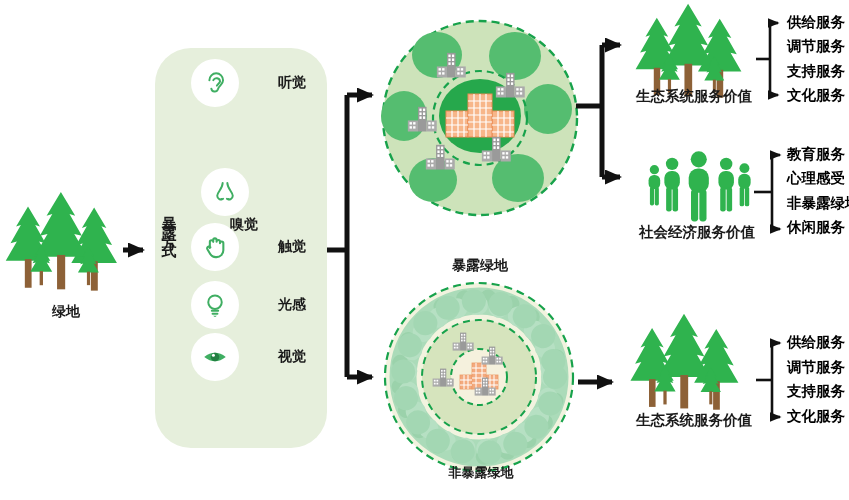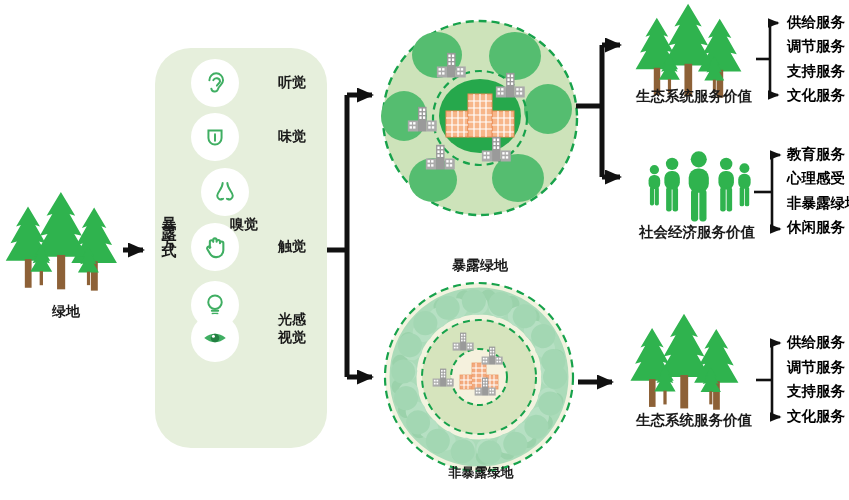--- a/index.html
+++ b/index.html
@@ -97,29 +97,20 @@
   <div class="method-row" style="top:59px;">
     <span class="icon-circle">
       <svg width="30" height="30" viewBox="0 0 32 32" fill="none" stroke="#3fae62" stroke-width="2.1" stroke-linecap="round">
         <path d="M10 13 a7.3 7.3 0 0 1 14.6 0 c0 4.6 -4.4 5.6 -5.5 9.6 a3.6 3.6 0 0 1 -7 -0.6"></path>
         <path d="M14.2 13 a3.8 3.8 0 0 1 7.2 1.4 c-.5 1.9 -2.4 2.5 -3.4 4.4"></path>
       </svg>
     </span>
     <span class="method-label">听觉</span>
   </div>
 
-  <div class="method-row" style="top:113px;">
-    <span class="icon-circle">
-      <svg width="30" height="30" viewBox="0 0 32 32" fill="none" stroke="#3fae62" stroke-width="2.1" stroke-linecap="round">
-        <path d="M9 9 h14 v8 a7 7 0 0 1 -14 0 Z"></path>
-        <path d="M16 13 v7"></path>
-      </svg>
-    </span>
-    <span class="method-label">味觉</span>
-  </div>
 
   <div class="method-row" style="top:168px;flex-direction:column;">
     <span class="icon-circle">
       <svg width="30" height="30" viewBox="0 0 32 32" fill="none" stroke="#3fae62" stroke-width="2.1" stroke-linecap="round">
         <path d="M13.5 6.5 c0 6 -5.8 9.5 -5.8 13.5 a4 4 0 0 0 6.3 3.2"></path>
         <path d="M18.5 6.5 c0 6 5.8 9.5 5.8 13.5 a4 4 0 0 1 -6.3 3.2"></path>
         <circle cx="12.3" cy="23.5" r="1.2" fill="#3fae62" stroke="none"></circle>
         <circle cx="19.7" cy="23.5" r="1.2" fill="#3fae62" stroke="none"></circle>
       </svg>
     </span>
@@ -128,33 +119,33 @@
 
   <div class="method-row" style="top:223px;">
     <span class="icon-circle">
       <svg width="30" height="30" viewBox="0 0 32 32" fill="none" stroke="#3fae62" stroke-width="2.2" stroke-linecap="round" stroke-linejoin="round">
         <path d="M10.5 17 V10.5 a1.8 1.8 0 0 1 3.6 0 V8.6 a1.8 1.8 0 0 1 3.6 0 v1.8 a1.8 1.8 0 0 1 3.6 0 v1.6 a1.8 1.8 0 0 1 3.6 0 v7.5 a7.3 7.3 0 0 1 -7.3 7.3 h-.8 a7 7 0 0 1 -5.9 -3.4 l-3 -5 a1.9 1.9 0 0 1 3.2 -2.1 z"></path>
       </svg>
     </span>
     <span class="method-label">触觉</span>
   </div>
 
-  <div class="method-row" style="top:281px;align-items:flex-end;">
+  <div class="method-row" style="top:281px;">
     <span class="icon-circle">
       <svg width="30" height="30" viewBox="0 0 32 32" fill="none" stroke="#3fae62" stroke-width="2.1" stroke-linecap="round">
         <circle cx="16" cy="13" r="7.2"></circle>
         <path d="M12.6 22.2 h6.8"></path>
         <path d="M13.4 25.4 h5.2"></path>
         <path d="M14 27.5 a2.6 2.6 0 0 0 4 0 Z" fill="#3fae62" stroke="none"></path>
       </svg>
     </span>
     <span class="method-label">光感</span>
   </div>
 
-  <div class="method-row" style="top:314px;">
+  <div class="method-row" style="top:333px;">
     <span class="icon-circle">
       <svg width="30" height="30" viewBox="0 0 32 32">
         <path d="M4.5 16 Q16 7 27.5 16 Q16 25 4.5 16 Z" fill="#3fae62"></path>
         <circle cx="16" cy="16" r="4.6" fill="#237f42"></circle>
         <circle cx="14.3" cy="14.2" r="1.6" fill="#ffffff"></circle>
       </svg>
     </span>
     <span class="method-label">视觉</span>
   </div>
 

